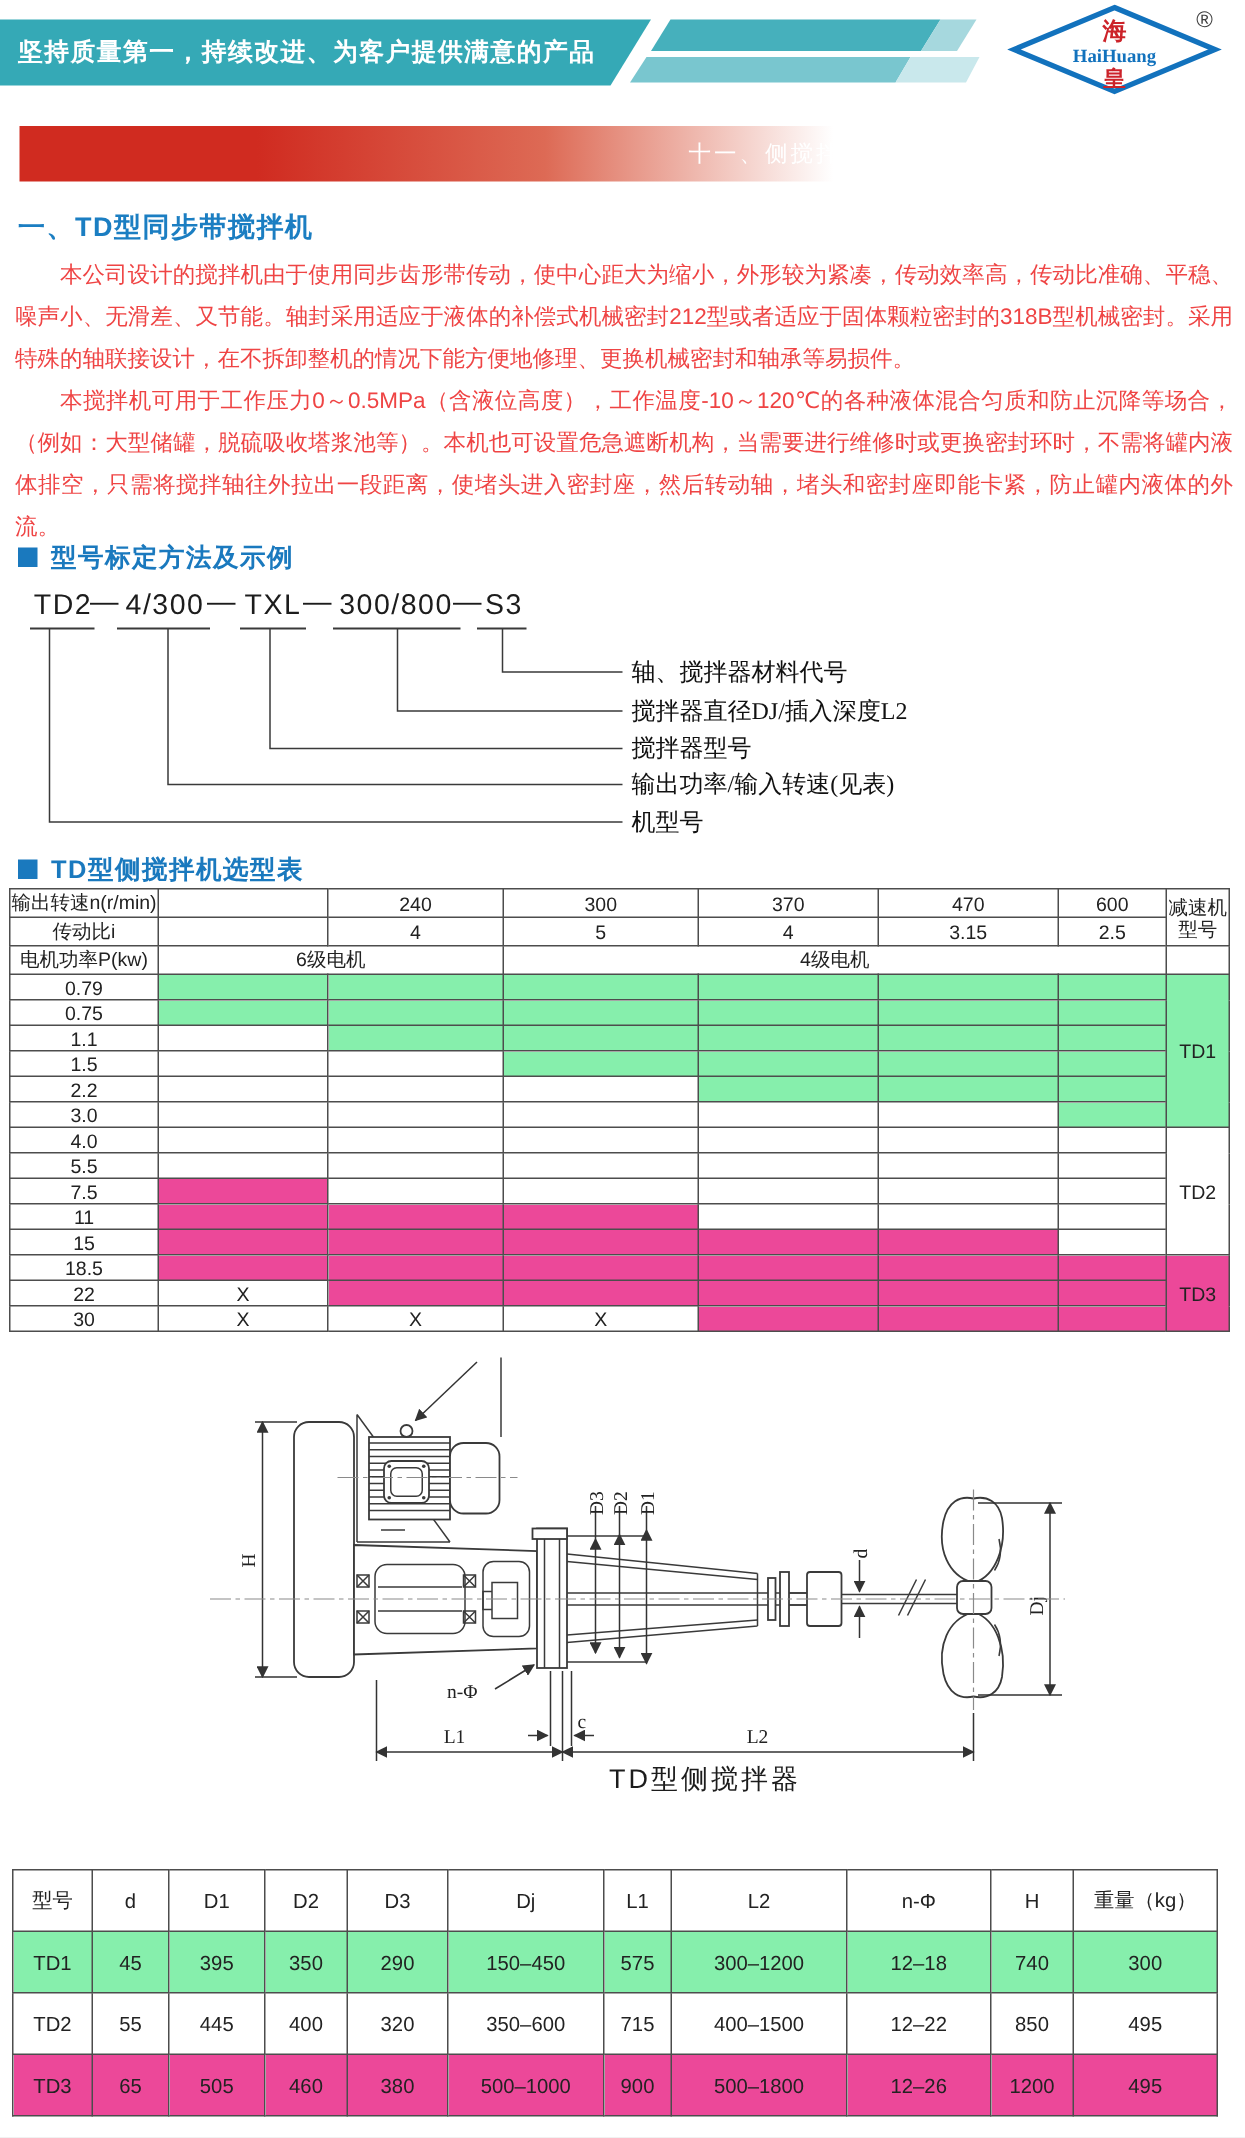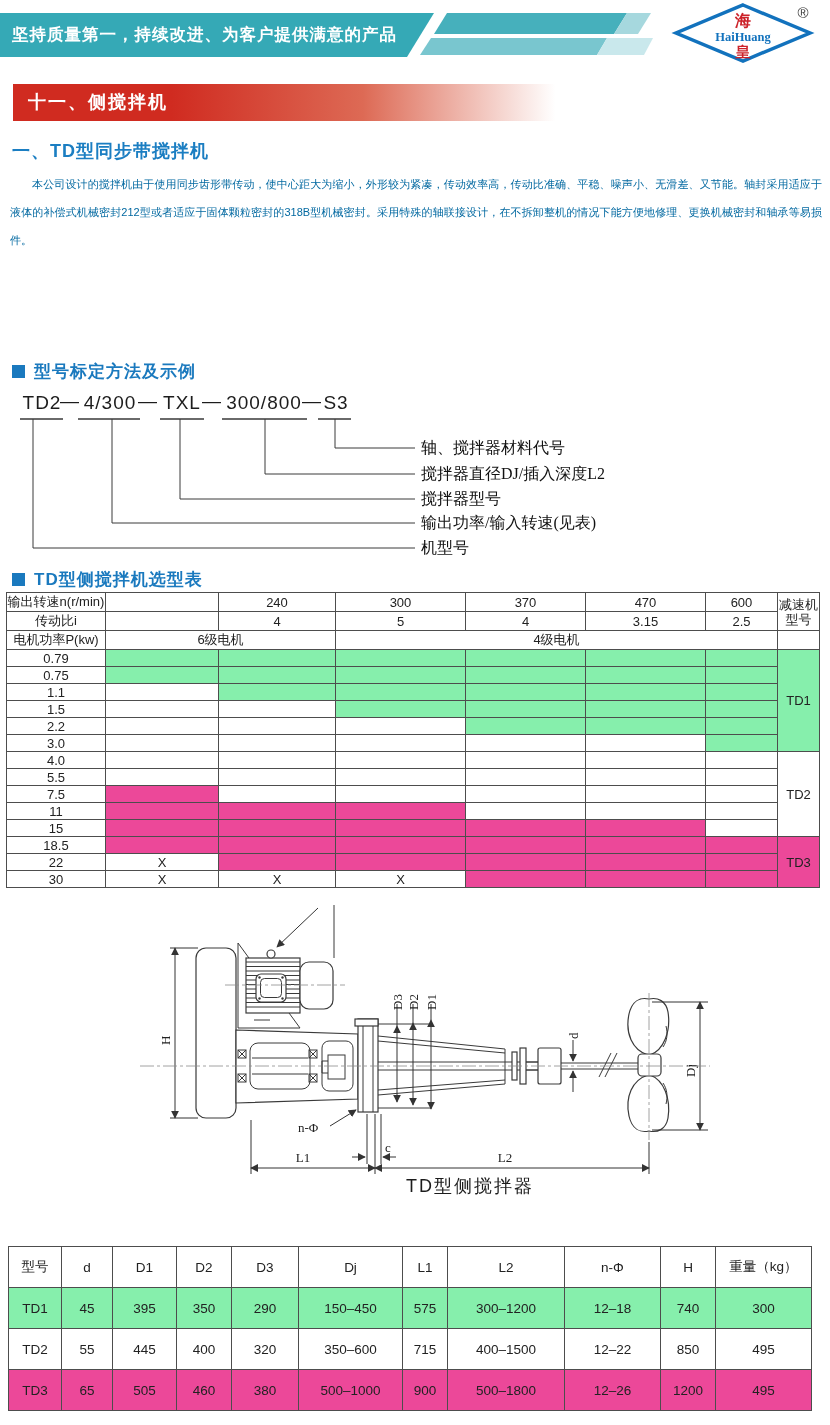--- a/index.html
+++ b/index.html
@@ -9,30 +9,30 @@
 
   
   .banner-svg{position:absolute;top:0;left:0;}
   .slogan{position:absolute;top:13px;left:12px;height:44px;display:flex;align-items:center;
           color:#ffffff;font-size:16.5px;font-weight:bold;letter-spacing:1px;z-index:2;}
   .logo-svg{position:absolute;top:0;left:655px;}
 
   
   .title-bar{position:absolute;top:84px;left:13px;width:565px;height:37px;
              background:linear-gradient(90deg,#d02b20 0%,#d02b20 28%,#dd6a55 62%,rgba(255,255,255,0) 96%);
-             color:#ffffff;font-size:18px;font-weight:bold;line-height:37px;padding-left:15px;
-             box-sizing:border-box;letter-spacing:2px;}
+             color:#ffffff;font-size:15px;font-weight:normal;line-height:37px;padding-left:15px;
+             box-sizing:border-box;letter-spacing:2px;text-align:right;}
 
   .sec-h1{position:absolute;left:12px;color:#1b7ec2;font-size:18px;font-weight:bold;letter-spacing:1px;}
   .sec-h2{position:absolute;left:12px;display:flex;align-items:center;color:#1a79be;
           font-size:17px;font-weight:bold;letter-spacing:1px;}
   .sec-h2 .sq{width:13px;height:13px;background:#1a79be;margin-right:9px;flex:0 0 auto;}
 
-  .paras{position:absolute;top:170px;left:10px;width:812px;font-size:11px;line-height:28px;
-         text-align:justify;color:#0369a1;}
+  .paras{position:absolute;top:170px;left:10px;width:812px;font-size:15px;line-height:28px;
+         text-align:justify;color:#ef4444;}
   .paras p{margin:0;text-indent:2em;}
 
   
   table{border-collapse:collapse;table-layout:fixed;}
   td{border:1px solid #4d4d4d;text-align:center;font-size:13px;color:#222;
      overflow:hidden;white-space:nowrap;padding:0;}
   .sel-table{position:absolute;top:592px;left:6px;width:813px;}
   .sel-table tr.hdr td{height:17px;}
   .sel-table tr.body td{height:16px;}
   .par-table{position:absolute;top:1246px;left:8px;width:803px;}
@@ -76,20 +76,21 @@
     <text x="88" y="41" text-anchor="middle" font-size="12.5" font-weight="bold" fill="#1272bd" font-family="Liberation Serif, DejaVu Serif, serif">HaiHuang</text>
     <text x="88" y="57" text-anchor="middle" font-size="15" font-weight="bold" fill="#cc2229">皇</text>
     <text x="148" y="18" text-anchor="middle" font-size="15" fill="#3c3c3c">®</text>
   </svg>
 
   <div class="title-bar">十一、侧搅拌机</div>
 
   <div class="sec-h1" style="top:139px">一、TD型同步带搅拌机</div>
   <div class="paras">
     <p>本公司设计的搅拌机由于使用同步齿形带传动，使中心距大为缩小，外形较为紧凑，传动效率高，传动比准确、平稳、噪声小、无滑差、又节能。轴封采用适应于液体的补偿式机械密封212型或者适应于固体颗粒密封的318B型机械密封。采用特殊的轴联接设计，在不拆卸整机的情况下能方便地修理、更换机械密封和轴承等易损件。</p>
+    <p>本搅拌机可用于工作压力0～0.5MPa（含液位高度），工作温度-10～120℃的各种液体混合匀质和防止沉降等场合，（例如：大型储罐，脱硫吸收塔浆池等）。本机也可设置危急遮断机构，当需要进行维修时或更换密封环时，不需将罐内液体排空，只需将搅拌轴往外拉出一段距离，使堵头进入密封座，然后转动轴，堵头和密封座即能卡紧，防止罐内液体的外流。</p>
   </div>
 
   <div class="sec-h2" style="top:360px">
     <span class="sq"></span>
     <span>型号标定方法及示例</span>
   </div>
 
   <svg class="model-svg" width="830" height="182">
     <text class="code" x="42" y="21" text-anchor="middle">TD2</text>
     <text class="code" x="70" y="19" text-anchor="middle">—</text>

